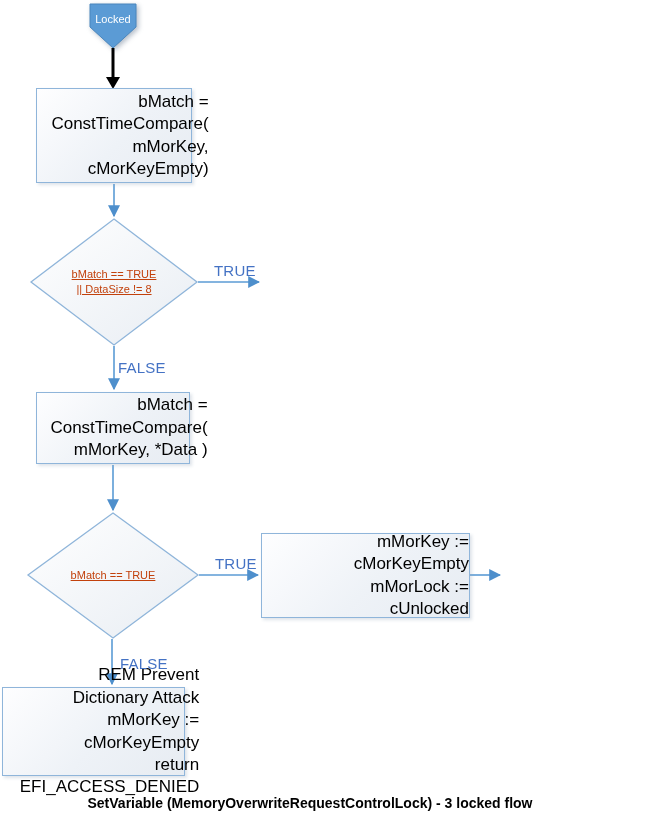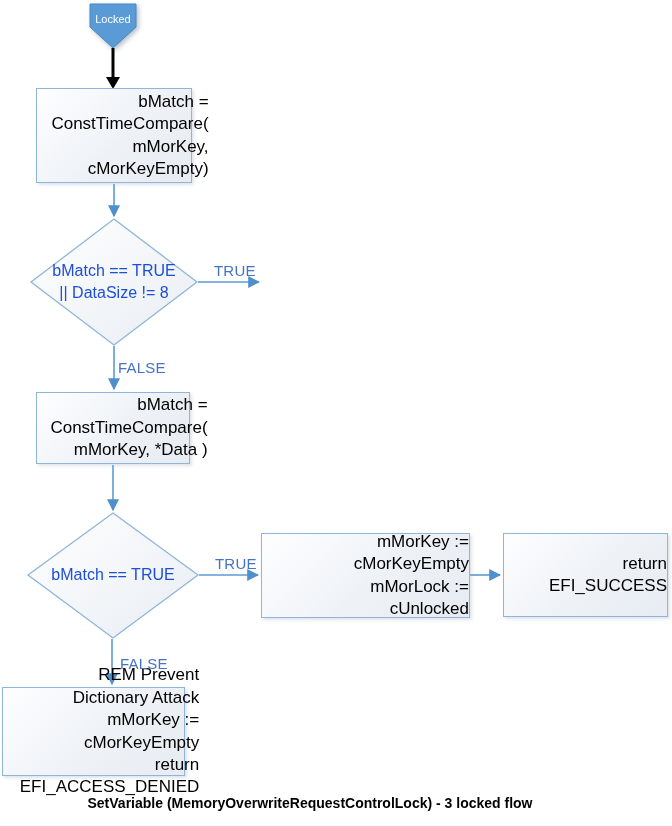--- a/index.html
+++ b/index.html
@@ -37,24 +37,25 @@
     white-space: pre-line;
     padding-left: 32px;
   }
   .diamond-label {
     position: absolute;
     z-index: 2;
     display: flex;
     align-items: center;
     justify-content: center;
     text-align: center;
-    font-size: 16px;
+    font-size: 11px;
     line-height: 1.35;
-    color: #1d4ed8;
+    color: #c2410c;
     white-space: pre-line;
+    text-decoration: underline;
   }
   .pentagon-label {
     position: absolute;
     z-index: 2;
     color: #ffffff;
     font-size: 11px;
     text-align: center;
   }
   .edge-label {
     position: absolute;
@@ -125,21 +126,20 @@
 cMorKeyEmpty)</div>
 
 
   <div class="node" style="left:36px; top:392px; width:154px; height:72px;">bMatch =
 ConstTimeCompare(
 mMorKey, *Data )</div>
 
   <div class="node" style="left:261px; top:533px; width:209px; height:85px;">mMorKey := cMorKeyEmpty
 mMorLock := cUnlocked</div>
 
-  <div class="node" style="left:503px; top:533px; width:165px; height:84px;">return EFI_SUCCESS</div>
 
   <div class="node" style="left:2px; top:687px; width:183px; height:89px;">REM Prevent Dictionary Attack
 mMorKey := cMorKeyEmpty
 return EFI_ACCESS_DENIED</div>
 
   <div class="diamond-label" style="left:44px; top:255px; width:140px; height:54px;">bMatch == TRUE
 || DataSize != 8</div>
 
   <div class="diamond-label" style="left:43px; top:561px; width:140px; height:28px;">bMatch == TRUE</div>
 

